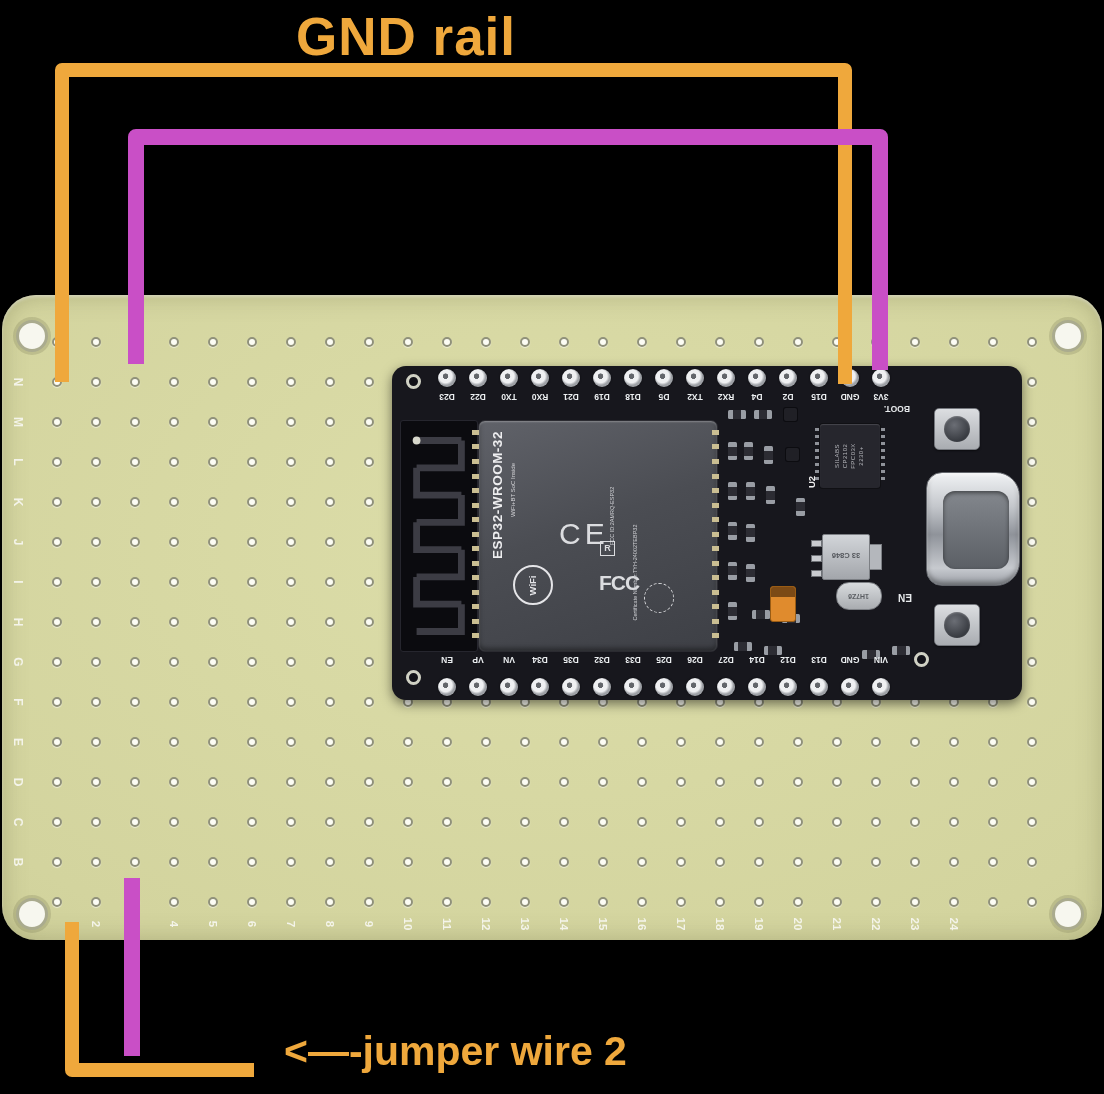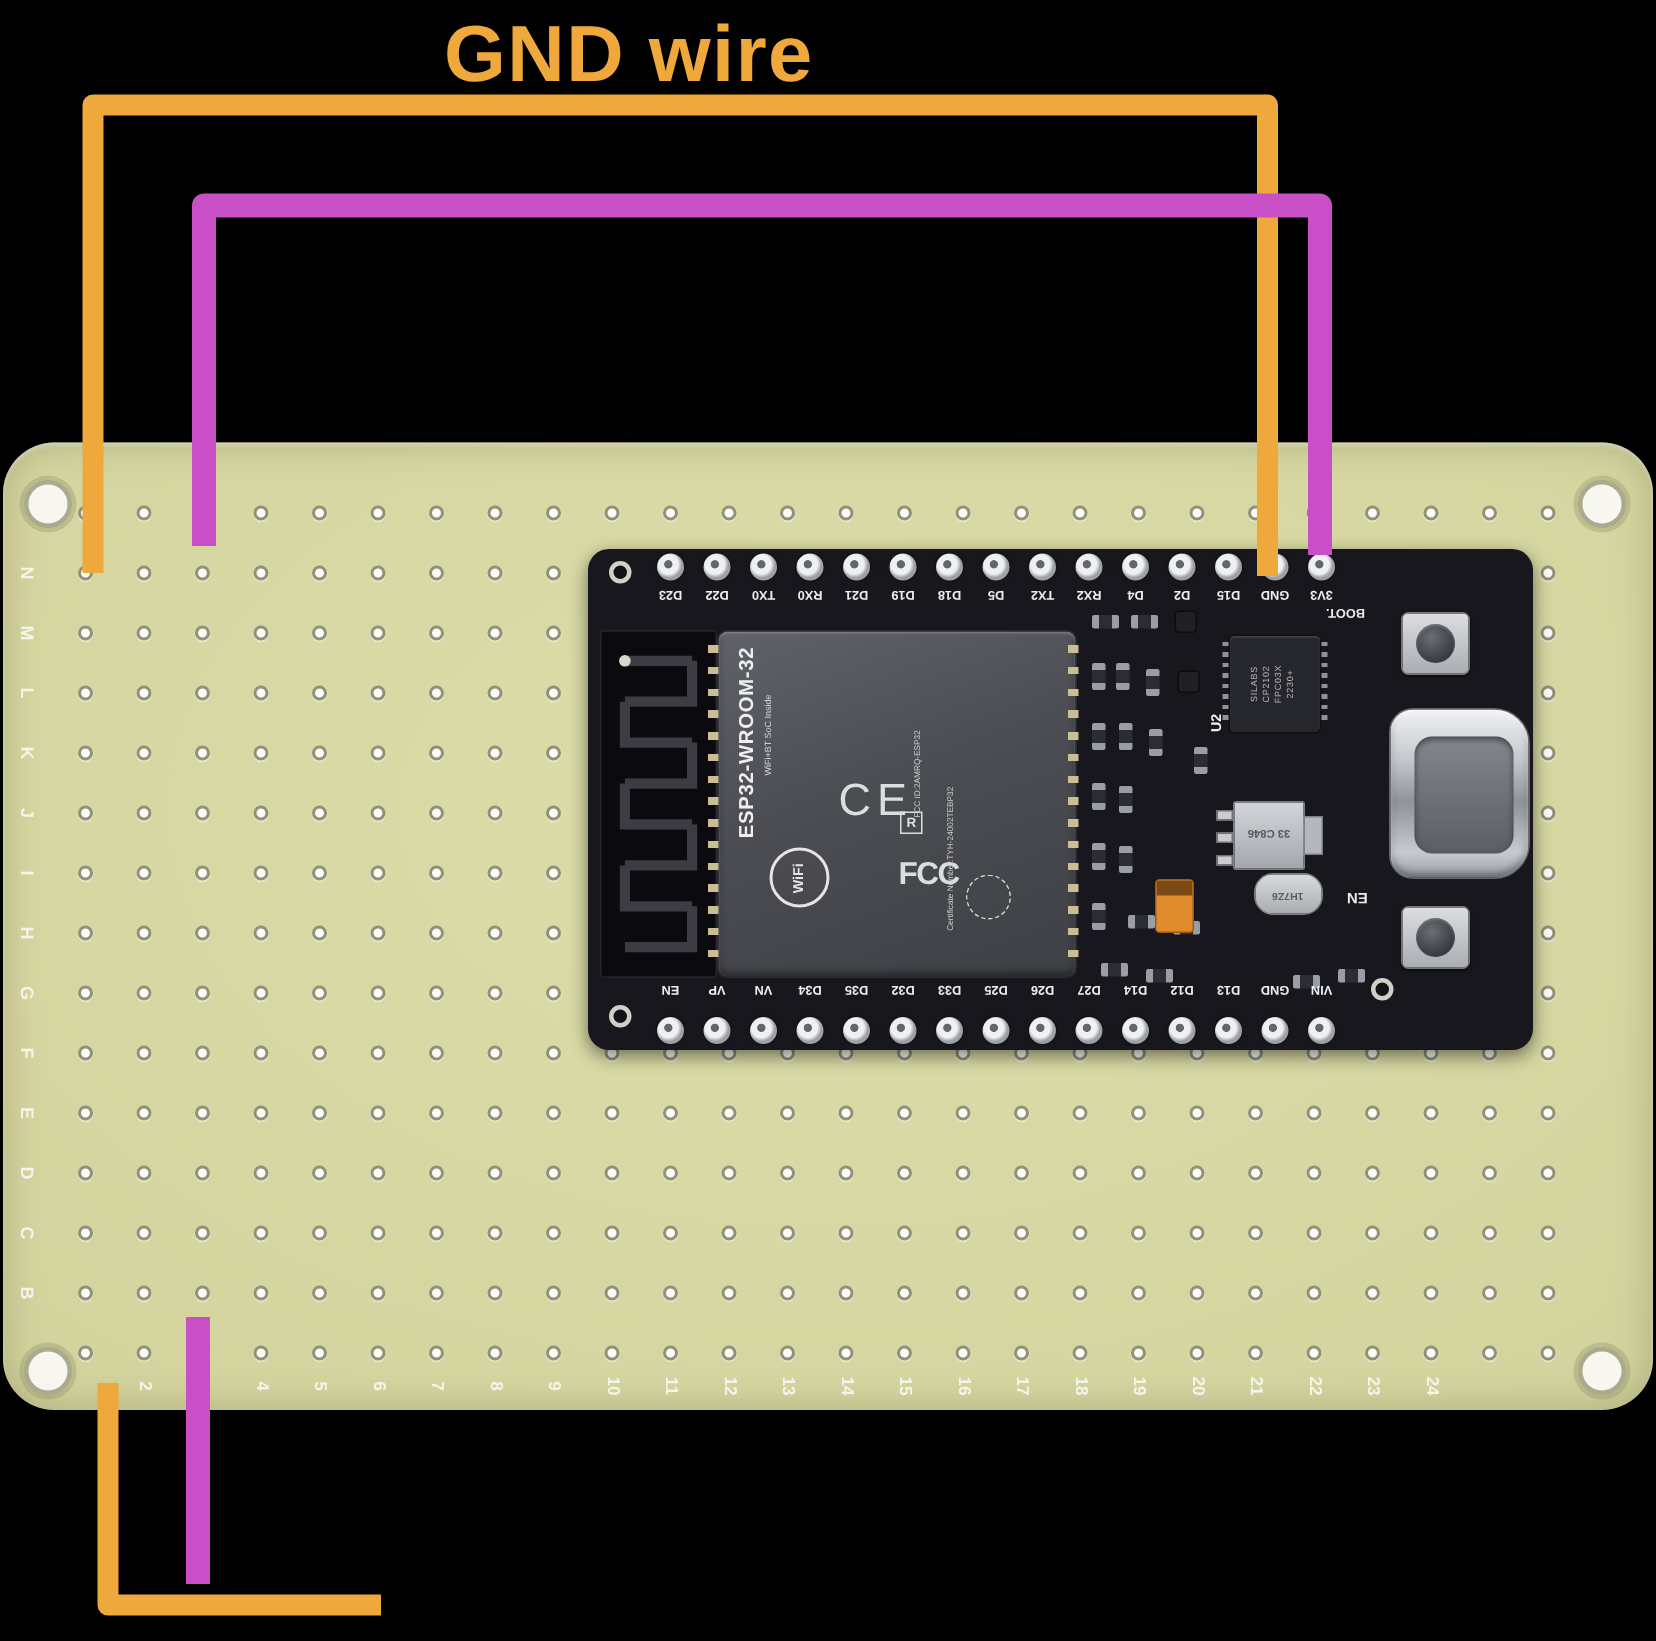--- a/index.html
+++ b/index.html
@@ -697,14 +697,15 @@
       </div>
   </div>
 
   <svg class="wires" width="1104" height="1094" viewBox="0 0 1104 1094">
     <path d="M62 382 L62 70 L845 70 L845 384" style="stroke:var(--orange,#EFA83C)" stroke-width="14" fill="none" stroke-linejoin="round"></path>
     <path d="M136 364 L136 137 L880 137 L880 370" style="stroke:var(--magenta,#C94FC6)" stroke-width="16" fill="none" stroke-linejoin="round"></path>
     <path d="M132 878 L132 1056" style="stroke:var(--magenta,#C94FC6)" stroke-width="16" fill="none"></path>
     <path d="M72 922 L72 1070 L254 1070" style="stroke:var(--orange,#EFA83C)" stroke-width="14" fill="none" stroke-linejoin="round"></path>
   </svg>
 
-  <div class="ann ann-gnd">GND wire</div>
+  <div class="ann ann-gnd">GND rail</div>
+  <div class="ann ann-j2">&lt;—-jumper wire 2</div>
 </div>
 
 </body></html>

